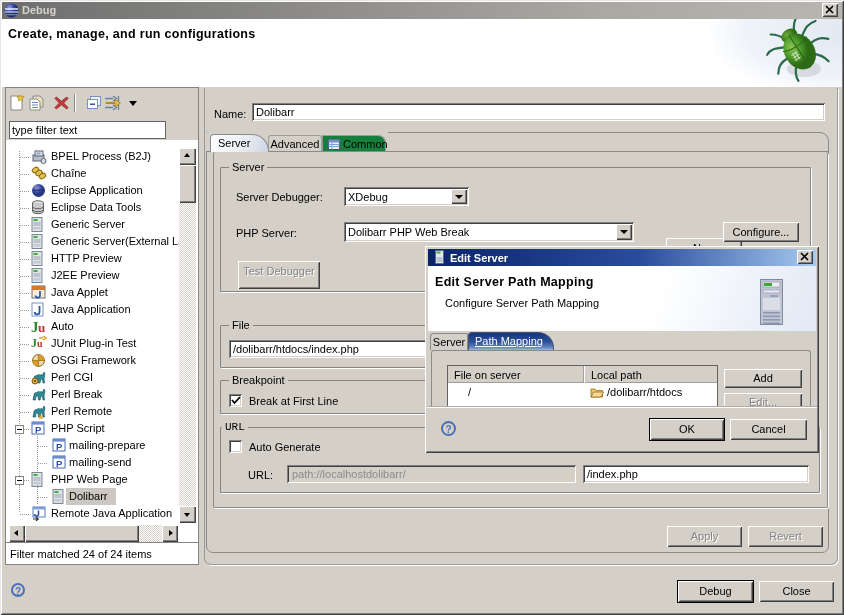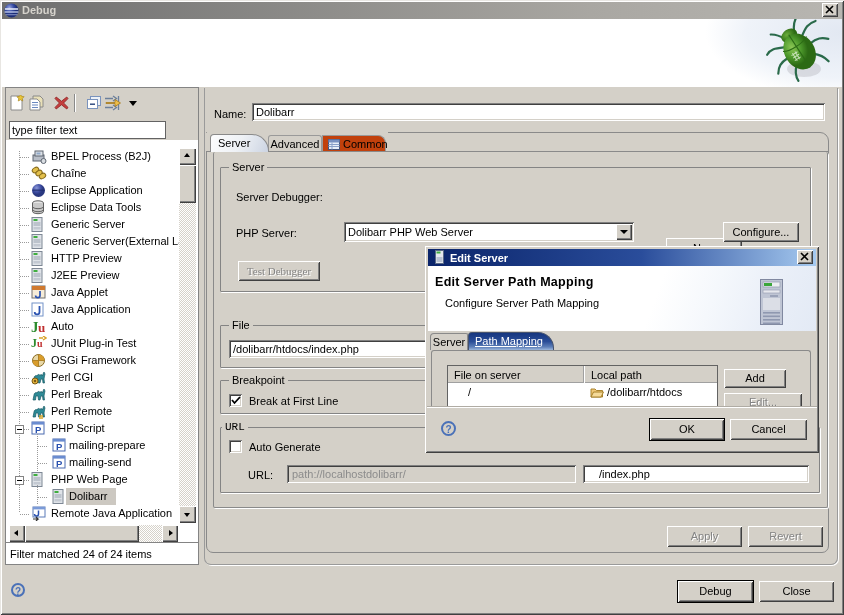--- a/index.html
+++ b/index.html
@@ -51,20 +51,21 @@
 </svg>
 <div class="ab" style="left:22px;top:3px;font-weight:bold;color:#d6d3cc;line-height:14px;">Debug</div>
 <div class="ab btn" style="left:822px;top:3px;width:16px;height:14px;">
  <svg width="16" height="14" viewBox="0 0 16 14">
         <path d="M4 3 L11 10 M11 3 L4 10" stroke="#000" stroke-width="1.6"></path>
       </svg>
 </div>
 
 <div class="ab" style="left:2px;top:19px;width:840px;height:68px;background:
  radial-gradient(ellipse 190px 90px at 100% 20%,#e2e8f2 0%,#eff3f9 50%,rgba(255,255,255,0) 72%),#fff;"></div>
+<div class="ab" style="left:8px;top:27px;font-weight:bold;font-size:12.5px;letter-spacing:0.3px;">Create, manage, and run configurations</div>
 <svg class="ab" style="left:756px;top:19px" width="84" height="64" viewBox="0 0 84 64">
  <defs>
         <radialGradient id="bug" cx="35%" cy="30%">
           <stop offset="0" stop-color="#8cc756"></stop>
           <stop offset="55%" stop-color="#4e9a2c"></stop>
           <stop offset="100%" stop-color="#2c6a14"></stop>
         </radialGradient>
  <radialGradient id="bugh" cx="40%" cy="35%">
           <stop offset="0" stop-color="#6cae3c"></stop>
           <stop offset="100%" stop-color="#2c6a14"></stop>
@@ -336,45 +337,51 @@
 <div class="ab" style="left:256px;top:106px;line-height:13px;">Dolibarr</div>
 
 <div class="ab" style="left:204px;top:88px;width:634px;height:477px;border:1px solid #9a9a9a;border-top:none;border-radius:0 0 7px 7px;box-shadow:1px 1px 0 #fff;"></div>
 <div class="ab" style="left:206px;top:132px;width:623px;height:421px;border:1px solid #8a8a8a;border-radius:0 9px 7px 7px;"></div>
 <div class="ab" style="left:207px;top:132px;width:181px;height:1px;background:#d4d0c8;"></div>
 <div class="ab" style="left:206px;top:133px;width:1px;height:18px;background:#d4d0c8;"></div>
 <div class="ab" style="left:207px;top:151px;width:621px;height:1px;background:#8a8a8a;"></div>
 <div class="ab" style="left:213px;top:152px;width:615px;height:356px;border:1px solid #8a8a8a;border-top:none;border-radius:2px;box-shadow:1px 1px 0 #fff;"></div>
 
 <div class="ab" style="left:268px;top:135px;width:54px;height:16px;border:1px solid #9a9a9a;border-bottom:none;border-radius:3px 3px 0 0;text-align:center;line-height:16px;background:#d4d0c8;">Advanced</div>
-<div class="ab" style="left:322px;top:135px;width:64px;height:16px;border:1px solid #9a9a9a;border-bottom:none;border-radius:0 8px 0 0;line-height:16px;background:#c2410c;">
+<div class="ab" style="left:322px;top:135px;width:64px;height:16px;border:1px solid #9a9a9a;border-bottom:none;border-radius:0 8px 0 0;line-height:16px;background:#15803d;">
   <svg style="position:absolute;left:5px;top:3px" width="12" height="11" viewBox="0 0 12 11">
         <rect x="0.5" y="0.5" width="11" height="10" fill="#e8eef8" stroke="#44547c"></rect>
         <rect x="0.5" y="0.5" width="11" height="3" fill="#7890c0"></rect>
         <path d="M0.5 5.5 h11 M0.5 7.5 h11 M4 3.5 v7" stroke="#8ba0c8"></path>
       </svg>
   <span style="position:absolute;left:20px;">Common</span>
     </div>
 <div class="ab" style="left:210px;top:134px;width:59px;height:18px;background:linear-gradient(115deg,#fdfdfe,#eef1f5 50%,#ccd4e2);border:1px solid #8a8a8a;border-bottom:none;border-radius:4px 17px 0 0;"></div>
 <div class="ab" style="left:218px;top:137px;">Server</div>
 
 <div class="ab group" style="left:220px;top:167px;width:591px;height:125px;">
  <span class="glabel" style="left:8px;">Server</span>
     </div>
 <div class="ab lab" style="left:236px;top:190px;">Server Debugger:</div>
-<div class="ab lab" style="left:236px;top:226px;">PHP Server:</div>
-<div class="ab combo" style="left:344px;top:222px;width:290px;height:20px;">
-      <span class="ctext">Dolibarr PHP Web Server</span>
+<div class="ab combo" style="left:344px;top:187px;width:125px;height:19px;">
+      <span class="ctext">XDebug</span>
       <span class="cbtn">
         <i></i>
       </span>
     </div>
+<div class="ab lab" style="left:236px;top:226px;">PHP Server:</div>
+<div class="ab combo" style="left:344px;top:222px;width:290px;height:20px;">
+      <span class="ctext">Dolibarr PHP Web Break</span>
+      <span class="cbtn">
+        <i></i>
+      </span>
+    </div>
 <div class="ab btn" style="left:642px;top:238px;width:76px;height:20px;line-height:20px;margin-left:24px;">New</div>
 <div class="ab btn" style="left:723px;top:222px;width:76px;height:20px;line-height:20px;">Configure...</div>
-<div class="ab btn dis" style="left:238px;top:261px;width:82px;height:20px;line-height:20px;font-family:Liberation Serif, serif;">Test Debugger</div>
+<div class="ab btn dis" style="left:238px;top:261px;width:82px;height:28px;line-height:20px;">Test Debugger</div>
 
 <div class="ab group" style="left:220px;top:325px;width:591px;height:43px;">
  <span class="glabel" style="left:8px;">File</span>
     </div>
 <div class="ab sunken" style="left:229px;top:340px;width:516px;height:18px;"></div>
 <div class="ab" style="left:233px;top:343px;line-height:13px;">/dolibarr/htdocs/index.php</div>
 
 <div class="ab group" style="left:220px;top:380px;width:591px;height:34px;">
  <span class="glabel" style="left:8px;">Breakpoint</span>
     </div>
@@ -386,21 +393,21 @@
 
 <div class="ab group" style="left:220px;top:427px;width:600px;height:66px;">
  <span class="glabel" style="left:1px;font-family:Liberation Mono, monospace;">URL</span>
     </div>
 <div class="ab check" style="left:229px;top:440px;"></div>
 <div class="ab lab" style="left:249px;top:440px;">Auto Generate</div>
 <div class="ab lab" style="left:248px;top:468px;">URL:</div>
 <div class="ab sunken" style="left:287px;top:465px;width:289px;height:18px;background:#d4d0c8;"></div>
 <div class="ab" style="left:292px;top:468px;line-height:13px;color:#8c8c8c;">path://localhostdolibarr/</div>
 <div class="ab sunken" style="left:583px;top:465px;width:226px;height:18px;"></div>
-<div class="ab" style="left:587px;top:468px;line-height:13px;margin-left:12px;">/index.php</div>
+<div class="ab" style="left:587px;top:468px;line-height:13px;">/index.php</div>
 
 <div class="ab btn dis" style="left:667px;top:526px;width:75px;height:21px;line-height:21px;">Apply</div>
 <div class="ab btn dis" style="left:748px;top:526px;width:75px;height:21px;line-height:21px;">Revert</div>
 
 <div class="ab qm" style="left:11px;top:583px;width:14px;height:14px;font-size:10px;line-height:13px;">?</div>
 <div class="ab btn defbtn" style="left:677px;top:580px;width:77px;height:23px;line-height:21px;">Debug</div>
 <div class="ab btn" style="left:759px;top:581px;width:75px;height:21px;line-height:21px;">Close</div>
 
 <div class="ab raised" style="left:425px;top:246px;width:394px;height:207px;background:#d4d0c8;"></div>
 <div class="ab" style="left:428px;top:249px;width:388px;height:17px;background:linear-gradient(to right,#0a246a,#2a4d9b 55%,#a6caf0);"></div>
@@ -441,21 +448,21 @@
   <div class="ab" style="left:16px;top:15px;width:136px;height:17px;background:#d4d0c8;border-right:1px solid #a0a0a0;border-bottom:1px solid #a0a0a0;"></div>
   <div class="ab" style="left:153px;top:15px;width:132px;height:17px;background:#d4d0c8;border-bottom:1px solid #a0a0a0;"></div>
   <div class="ab" style="left:22px;top:17px;line-height:14px;">File on server</div>
   <div class="ab" style="left:159px;top:17px;line-height:14px;">Local path</div>
   <div class="ab" style="left:36px;top:34px;line-height:15px;">/</div>
   <svg class="ab" style="left:158px;top:36px" width="14" height="11" viewBox="0 0 14 11">
     <path d="M1 2 h4 l1.5 1.5 h6 v6.5 h-11.5 z" fill="#f0c97a" stroke="#a07820" stroke-width=".9"></path>
     <path d="M1 10 l2.5 -5 h10 l-2.5 5 z" fill="#f5da9a" stroke="#a07820" stroke-width=".9"></path>
   </svg>
   <div class="ab" style="left:175px;top:34px;line-height:15px;">/dolibarr/htdocs</div>
-  <div class="ab btn" style="left:292px;top:18px;width:62px;height:19px;line-height:18px;">Add</div>
+  <div class="ab btn" style="left:292px;top:18px;width:78px;height:19px;line-height:18px;">Add</div>
   <div class="ab btn dis" style="left:292px;top:42px;width:78px;height:20px;line-height:18px;">Edit...</div>
 </div>
 <div class="ab" style="left:427px;top:406px;width:390px;height:1px;background:#b0aca4;"></div>
 <div class="ab" style="left:427px;top:407px;width:390px;height:1px;background:#fff;"></div>
 <div class="ab qm" style="left:441px;top:421px;width:15px;height:15px;font-size:10px;line-height:13px;">?</div>
 <div class="ab btn defbtn" style="left:649px;top:418px;width:76px;height:23px;line-height:21px;">OK</div>
 <div class="ab btn" style="left:730px;top:419px;width:77px;height:21px;line-height:21px;">Cancel</div>
 
 </div>
 </body></html>

